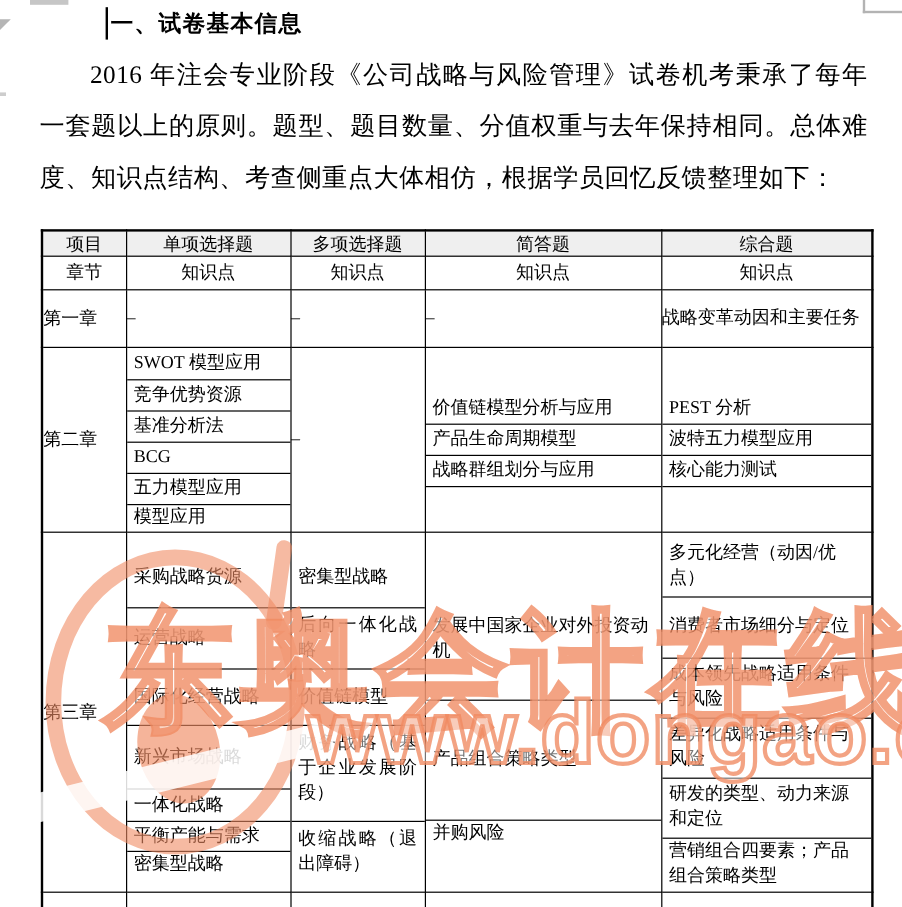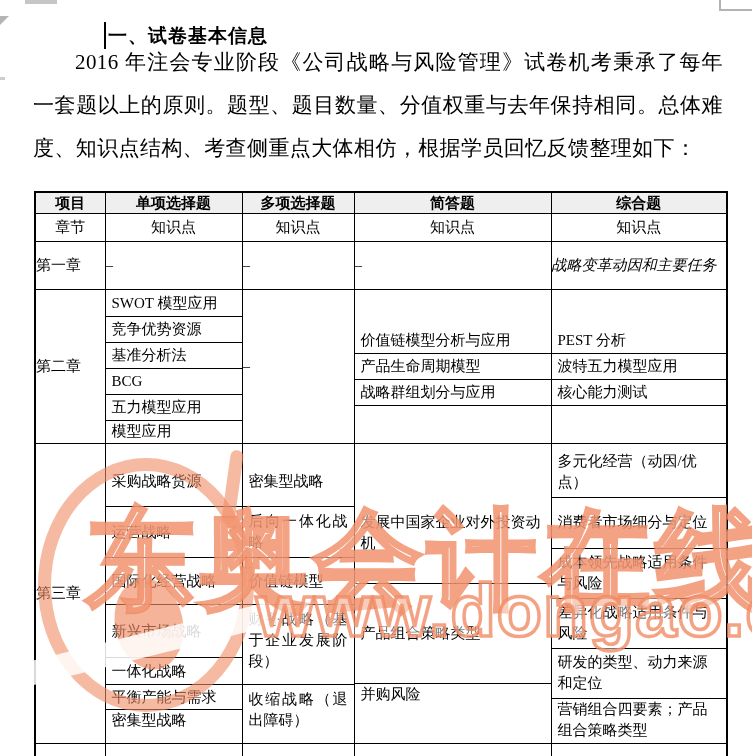--- a/index.html
+++ b/index.html
@@ -11,38 +11,38 @@
 
   
   .chrome-topbar{position:absolute;left:25px;top:0;width:32px;height:4px;background:#c6c6c6;}
   .chrome-arrow{position:absolute;left:0;top:16px;width:0;height:0;
     border-top:9px solid #b5b5b5;border-right:9px solid transparent;}
   .chrome-dash{position:absolute;left:0;top:77px;width:5px;height:3px;background:#cdcdcd;}
   .chrome-corner{position:absolute;left:719px;top:0;width:31px;height:9px;
     border-left:2px solid #b3b3b3;border-bottom:2px solid #b3b3b3;}
 
   
-  .title{position:absolute;left:88px;top:6px;margin:16px;display:flex;align-items:center;
+  .title{position:absolute;left:88px;top:6px;margin:0;display:flex;align-items:center;
     font-size:19px;font-weight:bold;letter-spacing:1px;}
   .bookmark-bar{display:inline-block;width:2px;height:27px;background:#000;margin-right:2px;}
 
   
   .intro{position:absolute;left:33px;top:41px;width:690px;margin:0;
     font-size:21px;line-height:43px;text-align:justify;text-indent:2em;letter-spacing:0.4px;}
 
   
   table.exam{position:absolute;left:34px;top:191px;width:692px;
     border-collapse:collapse;border:2px solid #000;table-layout:fixed;
     font-size:15px;z-index:1;}
   table.exam th,table.exam td{border:1px solid #000;padding:0;vertical-align:middle;}
-  tr.hdr th{height:20px;background:#efefef;font-weight:bold;text-align:center;}
+  tr.hdr th{height:20px;background:#efefef;font-weight:normal;text-align:center;}
   tr.subhdr td{height:27px;font-weight:normal;text-align:center;}
   td.chname{padding-left:4px;}
   td.dashcell{padding-left:7px;}
-  td.kp{padding:2px 6px;line-height:21px;font-style:italic;}
+  td.kp{padding:2px 6px;line-height:21px;}
   td.stackcell{vertical-align:top;}
   .stack{display:flex;flex-direction:column;height:100%;}
   .sub{display:flex;align-items:center;padding:0 6px;border-bottom:1px solid #000;
     box-sizing:border-box;line-height:21px;flex:none;}
   .sub:last-child{border-bottom:none;}
   .sub.fill{flex:1;}
   .sub.justify{display:block;text-align:justify;padding-top:4px;}
 
   
   .wm{position:absolute;z-index:3;pointer-events:none;white-space:nowrap;

